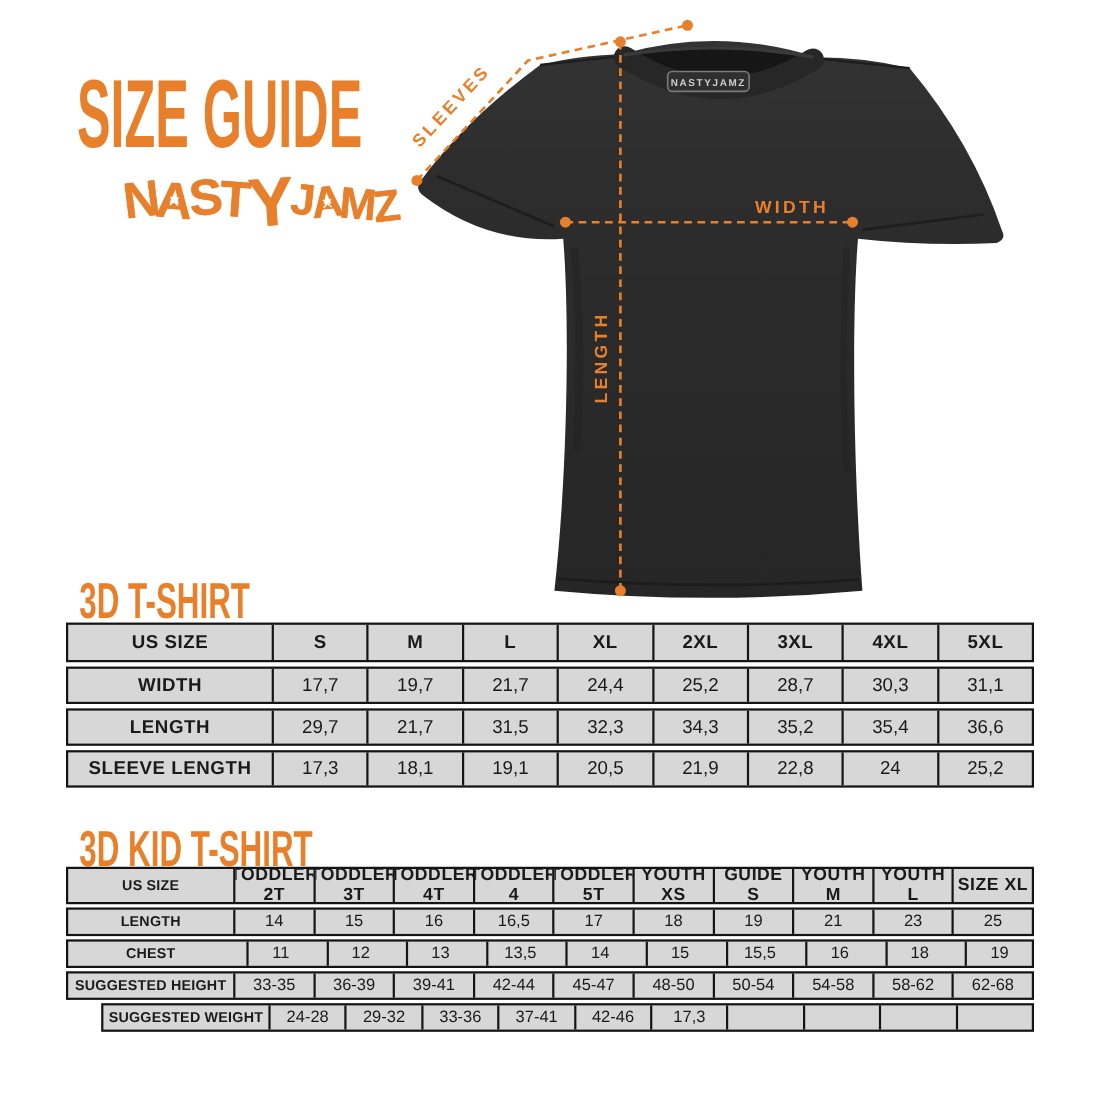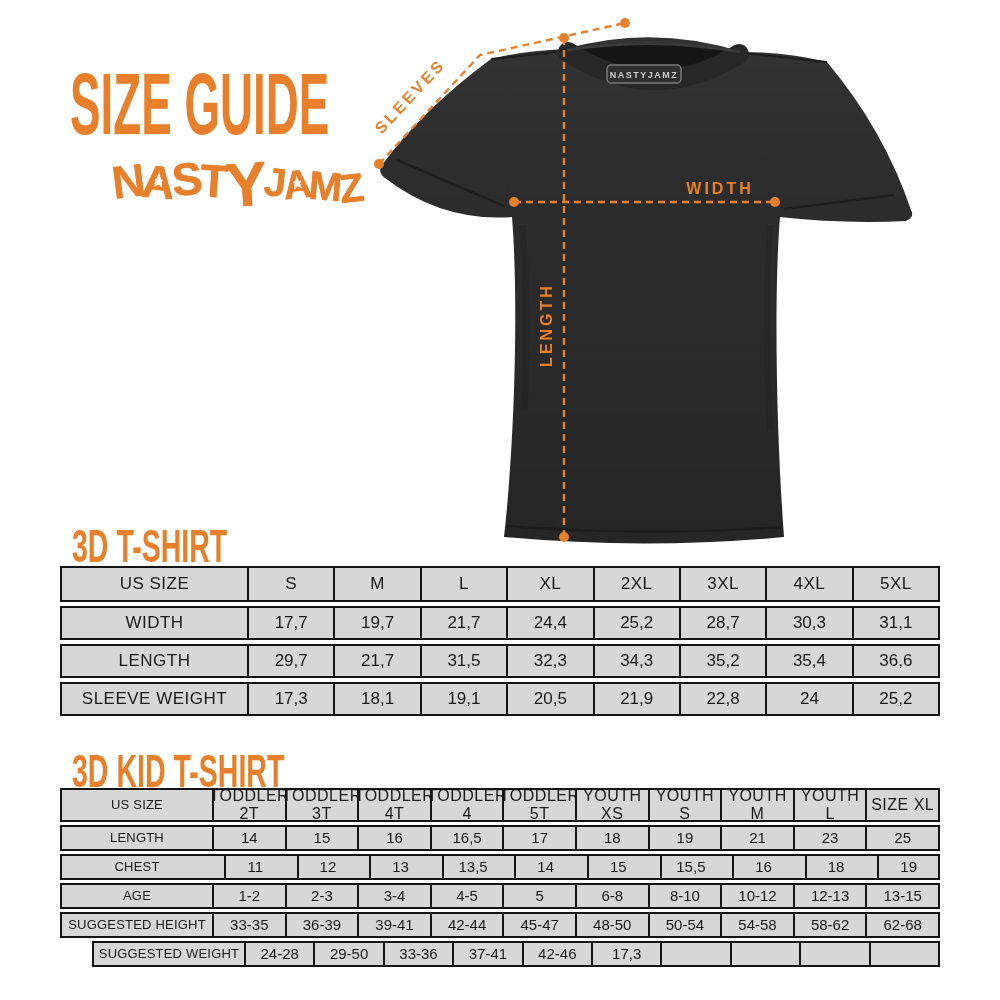--- a/index.html
+++ b/index.html
@@ -44,21 +44,21 @@
   }
   
   .size-table{position:absolute;left:60px;width:880px;}
   .t-row{display:grid;border:2px solid #141414;background:#d7d7d7;box-sizing:border-box;}
   .t-cell{
     display:flex;align-items:center;justify-content:center;text-align:center;
     border-left:2px solid #141414;white-space:pre-line;box-sizing:border-box;
     overflow:hidden;padding:0 2px;line-height:1.12;
   }
   .t-cell:first-child{border-left:none;}
-  .t-head,.t-label{font-weight:400;letter-spacing:.5px;}
+  .t-head,.t-label{font-weight:700;letter-spacing:.5px;}
   #adult-table .t-row{height:34px;margin-bottom:4px;}
   #adult-table .t-headrow{height:36px;}
   #adult-table .t-cell{font-size:17px;}
   #kid-table .t-row{height:26px;margin-bottom:3px;}
   #kid-table .t-headrow{height:34px;}
   #kid-table .t-cell{font-size:15px;}
   #kid-table .t-head{font-size:16px;}
   #kid-table .t-label{font-size:13px;letter-spacing:.2px;}
   #adult-table{top:566px;}
   #kid-table{top:788px;}
@@ -167,21 +167,21 @@
         <div class="t-cell t-val">29,7</div>
         <div class="t-cell t-val">21,7</div>
         <div class="t-cell t-val">31,5</div>
         <div class="t-cell t-val">32,3</div>
         <div class="t-cell t-val">34,3</div>
         <div class="t-cell t-val">35,2</div>
         <div class="t-cell t-val">35,4</div>
         <div class="t-cell t-val">36,6</div>
       </div>
       <div class="t-row" style="grid-template-columns: 185px repeat(8, 1fr);">
-        <div class="t-cell t-label">SLEEVE WEIGHT</div>
+        <div class="t-cell t-label">SLEEVE LENGTH</div>
         <div class="t-cell t-val">17,3</div>
         <div class="t-cell t-val">18,1</div>
         <div class="t-cell t-val">19,1</div>
         <div class="t-cell t-val">20,5</div>
         <div class="t-cell t-val">21,9</div>
         <div class="t-cell t-val">22,8</div>
         <div class="t-cell t-val">24</div>
         <div class="t-cell t-val">25,2</div>
       </div>
     </div>
@@ -194,21 +194,21 @@
 2T</div>
         <div class="t-cell t-head">TODDLER
 3T</div>
         <div class="t-cell t-head">TODDLER
 4T</div>
         <div class="t-cell t-head">TODDLER
 4</div>
         <div class="t-cell t-head">TODDLER
 5T</div>
         <div class="t-cell t-head">YOUTH XS</div>
-        <div class="t-cell t-head">YOUTH S</div>
+        <div class="t-cell t-head">GUIDE S</div>
         <div class="t-cell t-head">YOUTH M</div>
         <div class="t-cell t-head">YOUTH L</div>
         <div class="t-cell t-head">SIZE XL</div>
       </div>
       <div class="t-row" style="grid-template-columns: 150px repeat(10, 1fr);">
         <div class="t-cell t-label">LENGTH</div>
         <div class="t-cell t-val">14</div>
         <div class="t-cell t-val">15</div>
         <div class="t-cell t-val">16</div>
         <div class="t-cell t-val">16,5</div>
@@ -226,49 +226,36 @@
         <div class="t-cell t-val">13</div>
         <div class="t-cell t-val">13,5</div>
         <div class="t-cell t-val">14</div>
         <div class="t-cell t-val">15</div>
         <div class="t-cell t-val">15,5</div>
         <div class="t-cell t-val">16</div>
         <div class="t-cell t-val">18</div>
         <div class="t-cell t-val">19</div>
       </div>
       <div class="t-row" style="grid-template-columns: 150px repeat(10, 1fr);">
-        <div class="t-cell t-label">AGE</div>
-        <div class="t-cell t-val">1-2</div>
-        <div class="t-cell t-val">2-3</div>
-        <div class="t-cell t-val">3-4</div>
-        <div class="t-cell t-val">4-5</div>
-        <div class="t-cell t-val">5</div>
-        <div class="t-cell t-val">6-8</div>
-        <div class="t-cell t-val">8-10</div>
-        <div class="t-cell t-val">10-12</div>
-        <div class="t-cell t-val">12-13</div>
-        <div class="t-cell t-val">13-15</div>
-      </div>
-      <div class="t-row" style="grid-template-columns: 150px repeat(10, 1fr);">
         <div class="t-cell t-label">SUGGESTED HEIGHT</div>
         <div class="t-cell t-val">33-35</div>
         <div class="t-cell t-val">36-39</div>
         <div class="t-cell t-val">39-41</div>
         <div class="t-cell t-val">42-44</div>
         <div class="t-cell t-val">45-47</div>
         <div class="t-cell t-val">48-50</div>
         <div class="t-cell t-val">50-54</div>
         <div class="t-cell t-val">54-58</div>
         <div class="t-cell t-val">58-62</div>
         <div class="t-cell t-val">62-68</div>
       </div>
       <div class="t-row" style="grid-template-columns: 150px repeat(10, 1fr); margin-left: 32px;">
         <div class="t-cell t-label">SUGGESTED WEIGHT</div>
         <div class="t-cell t-val">24-28</div>
-        <div class="t-cell t-val">29-50</div>
+        <div class="t-cell t-val">29-32</div>
         <div class="t-cell t-val">33-36</div>
         <div class="t-cell t-val">37-41</div>
         <div class="t-cell t-val">42-46</div>
         <div class="t-cell t-val">17,3</div>
         <div class="t-cell t-val"></div>
         <div class="t-cell t-val"></div>
         <div class="t-cell t-val"></div>
         <div class="t-cell t-val"></div>
       </div>
     </div>

